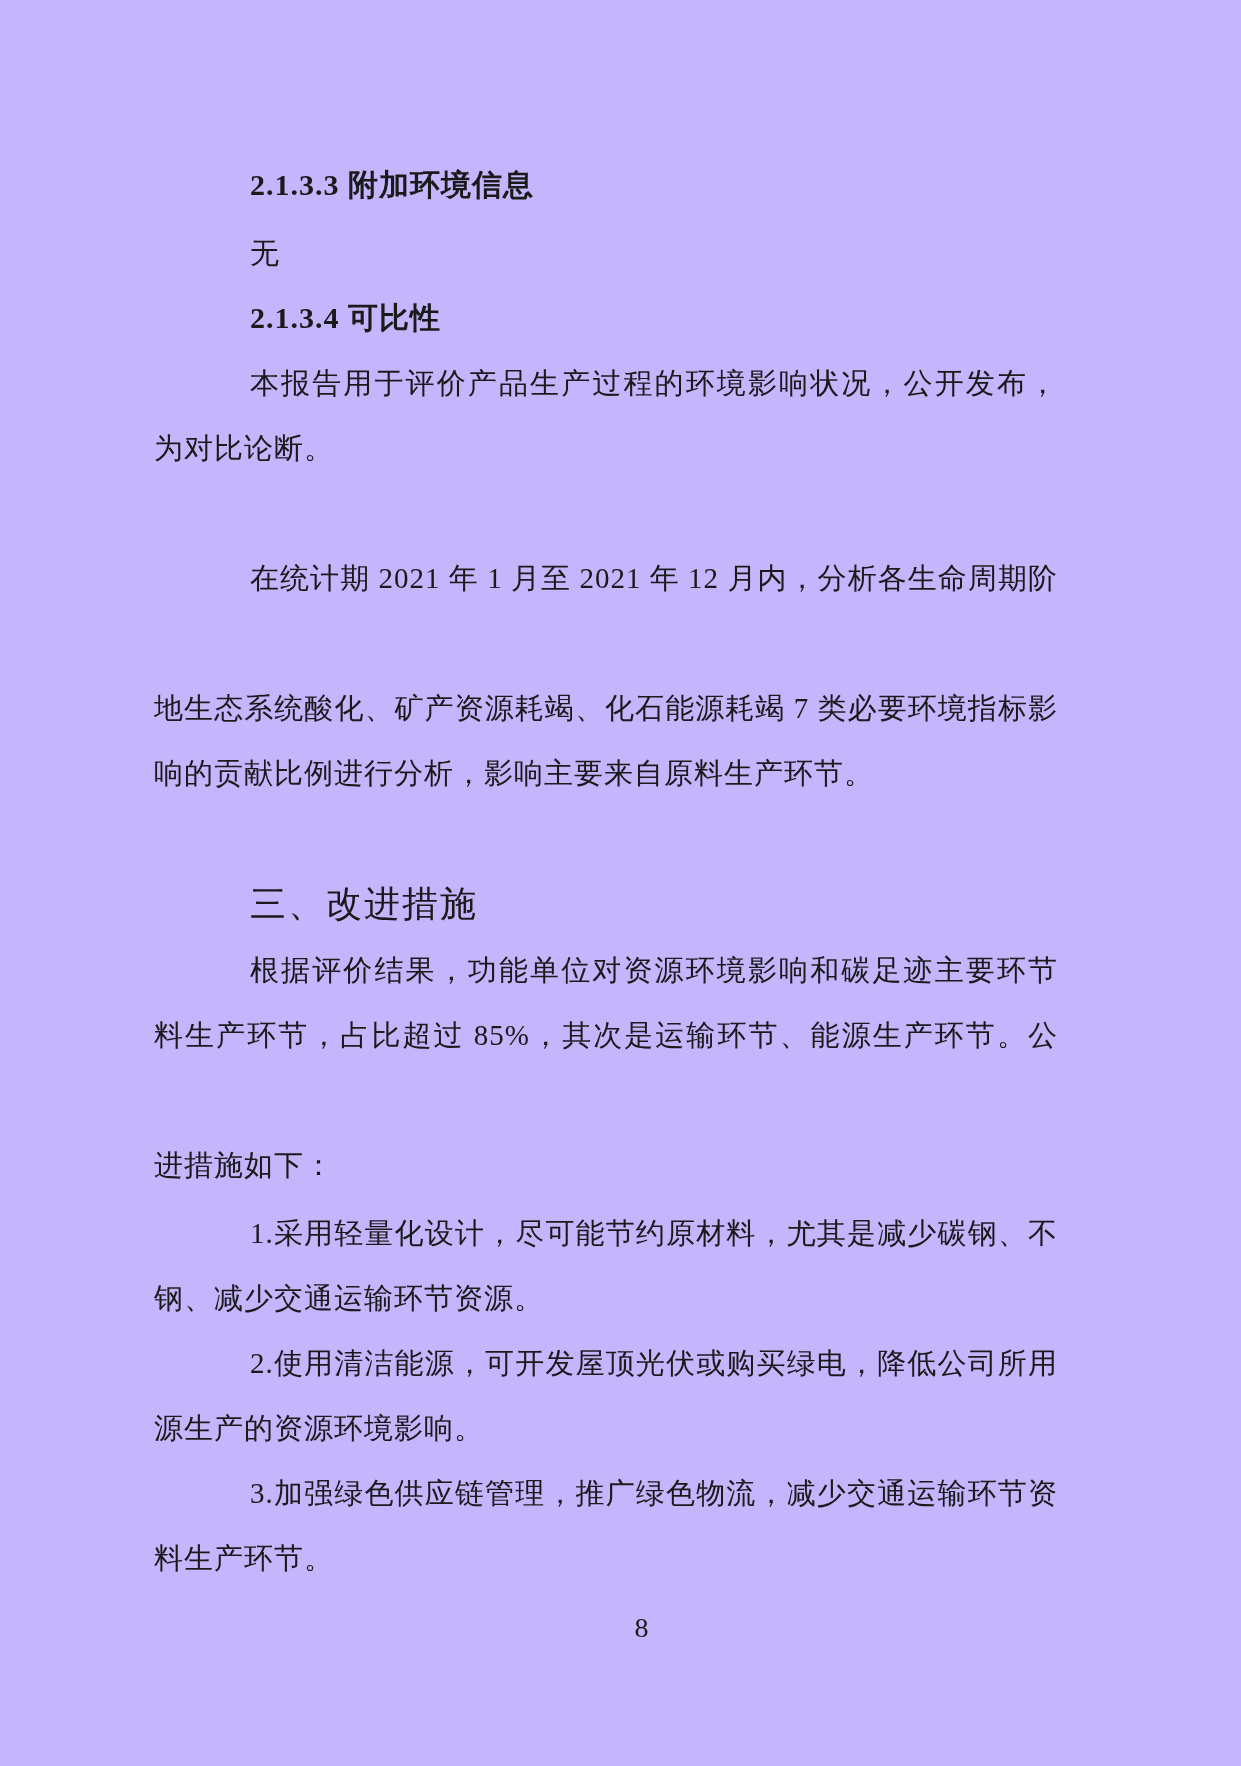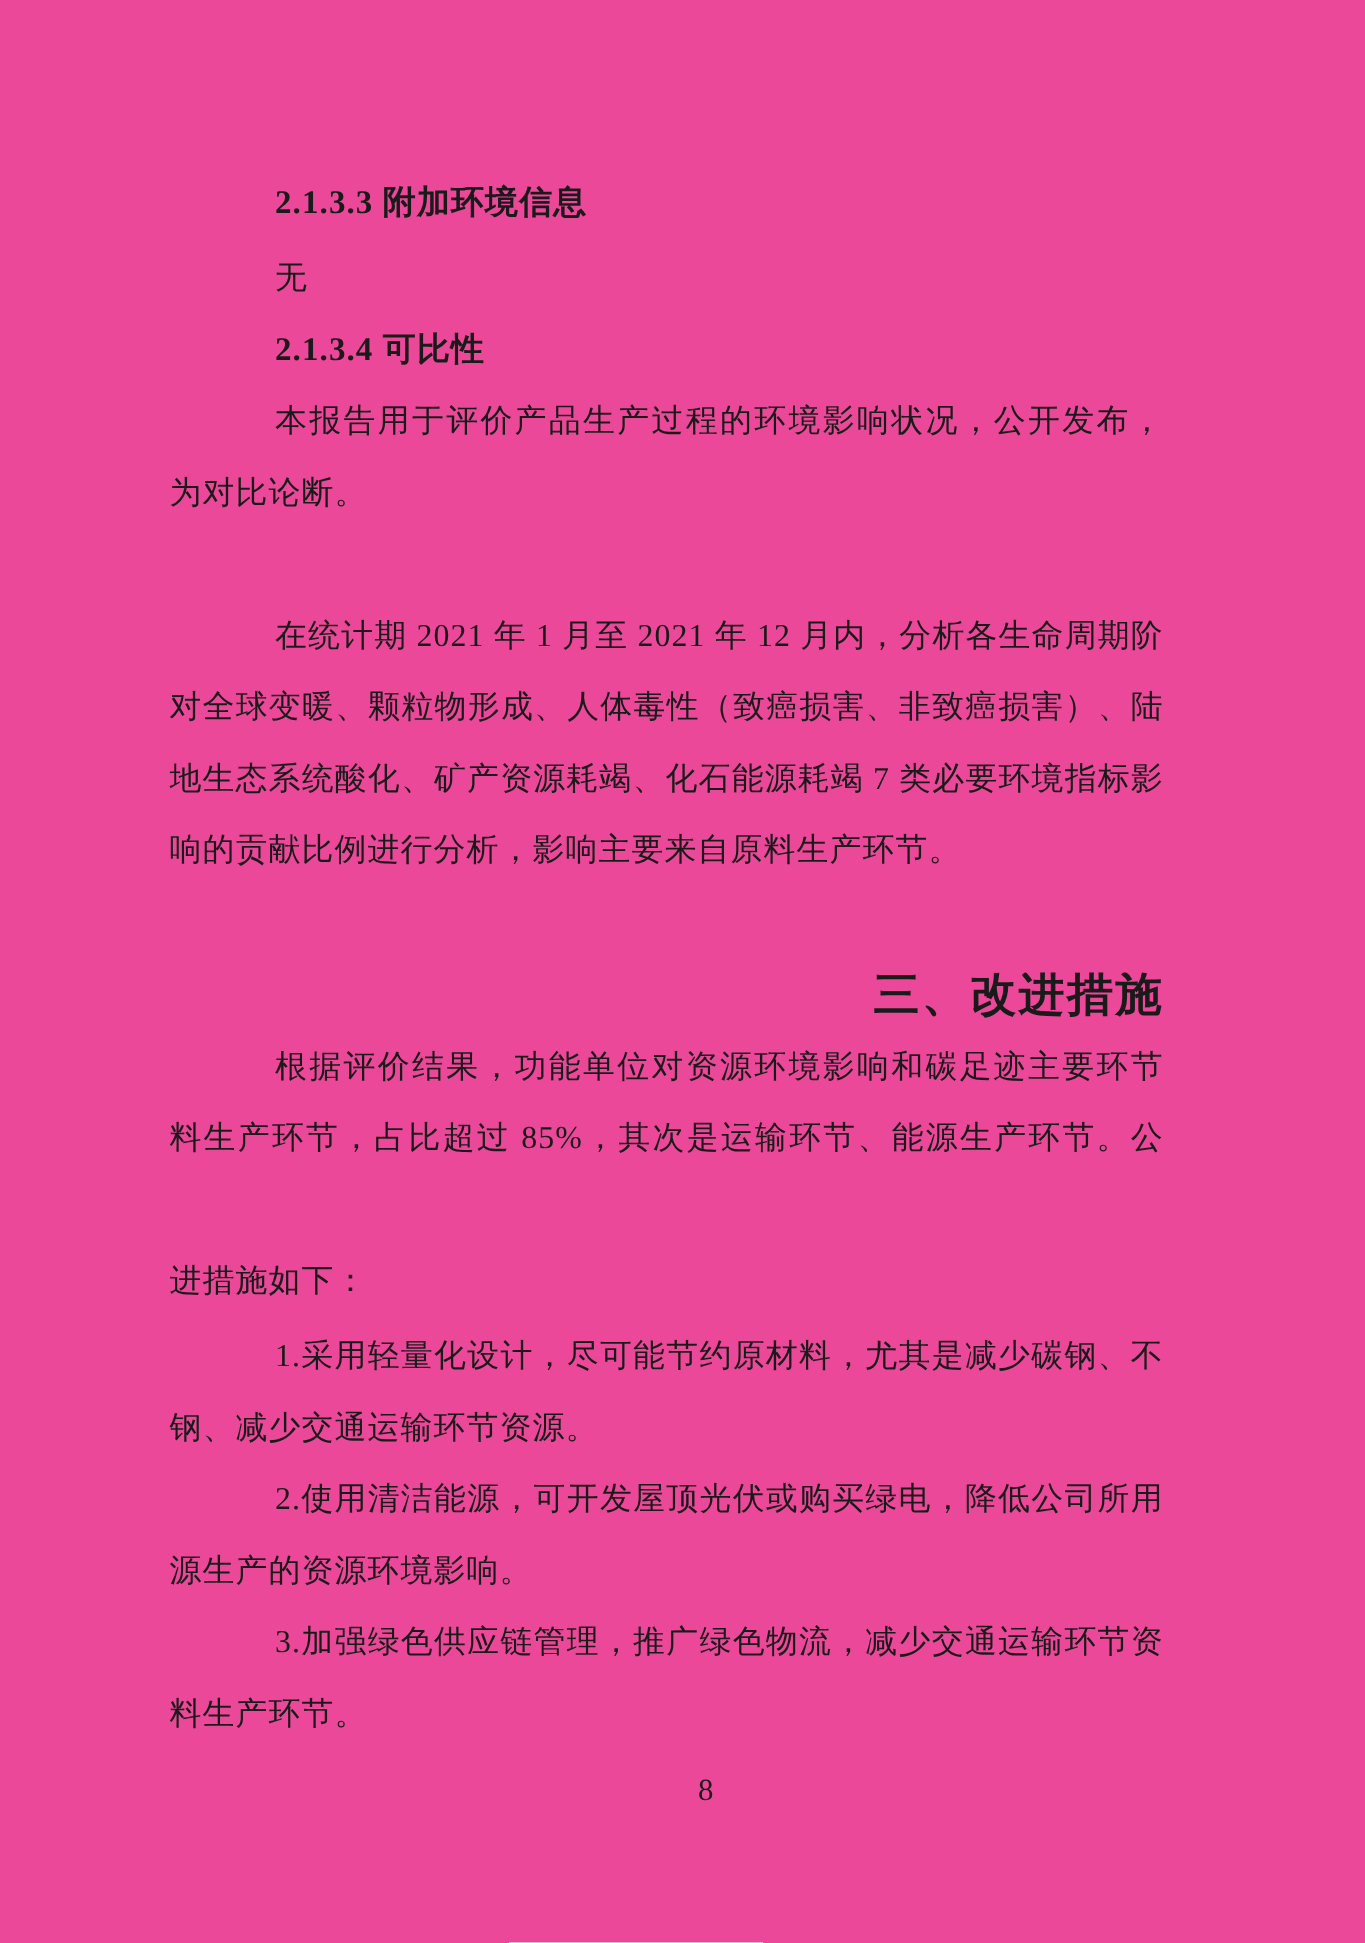--- a/index.html
+++ b/index.html
@@ -4,21 +4,21 @@
 <style>
   html, body {
     margin: 0;
     padding: 0;
     background: #ffffff;
   }
   .page {
     position: relative;
     width: 1241px;
     height: 1766px;
-    background: #ec4899;
+    background: #c4b5fd;
     overflow: hidden;
     font-family: "Liberation Serif", "DejaVu Serif", serif;
     color: #1a1a1a;
   }
   .line {
     position: absolute;
     left: 154px;
     width: 904px;
     height: 44px;
     line-height: 40px;
@@ -40,24 +40,23 @@
     width: 100%;
     height: 0;
   }
   .heading {
     font-weight: bold;
     font-size: 30px;
     letter-spacing: 1px;
   }
   .big-heading {
     font-family: "Liberation Sans", "DejaVu Sans", sans-serif;
-    font-weight: bold;
-    font-size: 42px;
+    font-weight: normal;
+    font-size: 36px;
     letter-spacing: 2px;
-    text-align: right;
   }
   .footer {
     text-align: center;
     left: 190px;
     font-size: 28px;
   }
 </style>
 </head>
 <body>
 
@@ -67,21 +66,20 @@
 
   <div class="line indent" style="top:233px">无</div>
 
   <div class="line heading indent" style="top:298px">2.1.3.4 可比性</div>
 
   <div class="line indent just" style="top:363px">本报告用于评价产品生产过程的环境影响状况，公开发布，不作</div>
   <div class="line" style="top:428px">为对比论断。</div>
 
 
   <div class="line indent just" style="top:558px">在统计期 2021 年 1 月至 2021 年 12 月内，分析各生命周期阶段</div>
-  <div class="line just" style="top:623px">对全球变暖、颗粒物形成、人体毒性（致癌损害、非致癌损害）、陆</div>
   <div class="line just" style="top:688px">地生态系统酸化、矿产资源耗竭、化石能源耗竭 7 类必要环境指标影</div>
   <div class="line" style="top:753px">响的贡献比例进行分析，影响主要来自原料生产环节。</div>
 
   <div class="line big-heading indent" style="top:884px">三、改进措施</div>
 
   <div class="line indent just" style="top:950px">根据评价结果，功能单位对资源环境影响和碳足迹主要环节为原</div>
   <div class="line just" style="top:1015px">料生产环节，占比超过 85%，其次是运输环节、能源生产环节。公司</div>
   <div class="line" style="top:1145px">进措施如下：</div>
 
   <div class="line indent just" style="top:1213px">1.采用轻量化设计，尽可能节约原材料，尤其是减少碳钢、不锈</div>

